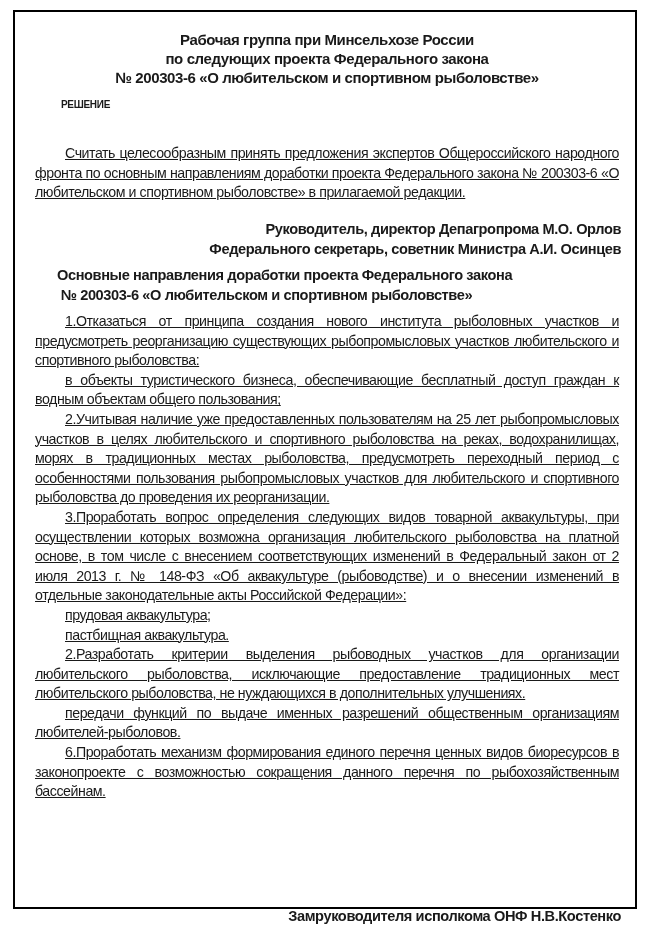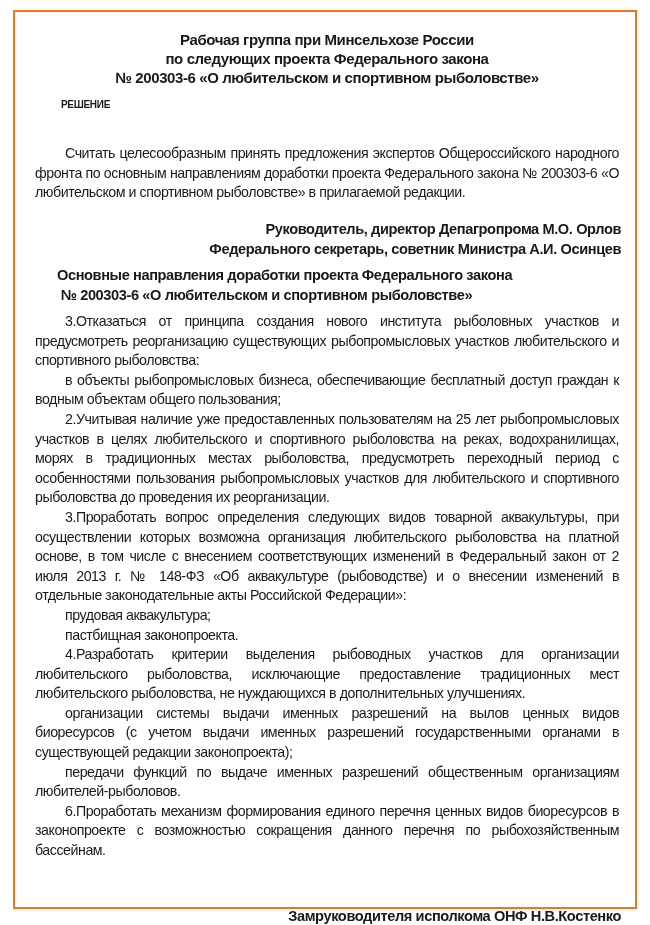--- a/index.html
+++ b/index.html
@@ -1,26 +1,26 @@
 <!DOCTYPE html>
 <html><head>
 <meta charset="utf-8">
 <style>
   html, body { margin: 0; padding: 0; background: #ffffff; }
   body { width: 650px; height: 925px; position: relative; overflow: hidden;
          font-family: "Liberation Sans", "DejaVu Sans", sans-serif; color: #1a1a1a; }
   .frame { position: absolute; left: 13px; top: 10px; width: 620px; height: 895px;
-           border: 2px solid #f97316; box-sizing: content-box; }
+           border: 2px solid #000000; box-sizing: content-box; }
   .content { position: absolute; left: 20px; top: 0; width: 584px; }
   .title { position: absolute; left: 0; width: 100%; text-align: center; font-weight: bold;
            font-size: 15px; line-height: 19px; letter-spacing: -0.4px; top: 18px; }
   .title div { white-space: nowrap; }
   .decision-label { position: absolute; left: 26px; top: 87px; font-weight: bold; font-size: 10px; letter-spacing: -0.3px; }
   .para { font-size: 14.2px; line-height: 19.6px; text-align: justify; letter-spacing: -0.45px; margin: 0; }
-  .para.indent { text-indent: 30px; }
+  .para.indent { text-indent: 30px; text-decoration: underline; }
   .block { position: absolute; left: 0; width: 584px; }
   .sign { position: absolute; right: -2px; text-align: right; font-weight: bold; font-size: 14.6px;
           line-height: 19.5px; letter-spacing: -0.4px; white-space: nowrap; }
   .sub-title { position: absolute; left: 22px; font-weight: bold; font-size: 14.6px; line-height: 19.5px;
                letter-spacing: -0.4px; white-space: nowrap; }
 </style>
 </head>
 <body>
 
 <div class="frame">
@@ -42,28 +42,27 @@
       <div>Руководитель, директор Депагропрома М.О. Орлов</div>
       <div>Федерального секретарь, советник Министра А.И. Осинцев</div>
     </div>
 
     <div class="sub-title" style="top:254px;">
       <div>Основные направления доработки проекта Федерального закона</div>
       <div style="white-space:pre;"> № 200303-6 «О любительском и спортивном рыболовстве»</div>
     </div>
 
     <div class="block" style="top:300px;">
-      <p class="para indent">3.Отказаться от принципа создания нового института рыболовных участков и предусмотреть реорганизацию существующих рыбопромысловых участков любительского и спортивного рыболовства:</p>
-      <p class="para indent">в объекты рыбопромысловых бизнеса, обеспечивающие бесплатный доступ граждан к водным объектам общего пользования;</p>
+      <p class="para indent">1.Отказаться от принципа создания нового института рыболовных участков и предусмотреть реорганизацию существующих рыбопромысловых участков любительского и спортивного рыболовства:</p>
+      <p class="para indent">в объекты туристического бизнеса, обеспечивающие бесплатный доступ граждан к водным объектам общего пользования;</p>
       <p class="para indent">2.Учитывая наличие уже предоставленных пользователям на 25 лет рыбопромысловых участков в целях любительского и спортивного рыболовства на реках, водохранилищах, морях в традиционных местах рыболовства, предусмотреть переходный период с особенностями пользования рыбопромысловых участков для любительского и спортивного рыболовства до проведения их реорганизации.</p>
       <p class="para indent">3.Проработать вопрос определения следующих видов товарной аквакультуры, при осуществлении которых возможна организация любительского рыболовства на платной основе, в том числе с внесением соответствующих изменений в Федеральный закон от 2 июля 2013 г. № 148-ФЗ «Об аквакультуре (рыбоводстве) и о внесении изменений в отдельные законодательные акты Российской Федерации»:</p>
       <p class="para indent">прудовая аквакультура;</p>
-      <p class="para indent">пастбищная законопроекта.</p>
-      <p class="para indent">4.Разработать критерии выделения рыбоводных участков для организации любительского рыболовства, исключающие предоставление традиционных мест любительского рыболовства, не нуждающихся в дополнительных улучшениях.</p>
-      <p class="para indent">организации системы выдачи именных разрешений на вылов ценных видов биоресурсов (с учетом выдачи именных разрешений государственными органами в существующей редакции законопроекта);</p>
+      <p class="para indent">пастбищная аквакультура.</p>
+      <p class="para indent">2.Разработать критерии выделения рыбоводных участков для организации любительского рыболовства, исключающие предоставление традиционных мест любительского рыболовства, не нуждающихся в дополнительных улучшениях.</p>
       <p class="para indent">передачи функций по выдаче именных разрешений общественным организациям любителей-рыболовов.</p>
       <p class="para indent">6.Проработать механизм формирования единого перечня ценных видов биоресурсов в законопроекте с возможностью сокращения данного перечня по рыбохозяйственным бассейнам.</p>
     </div>
 
     <div class="sign" style="top:895px;">
       <div>Замруководителя исполкома ОНФ Н.В.Костенко</div>
       <div>Эксперт ОНФ Е.Ю.Рабочая</div>
     </div>
 
   </div>

